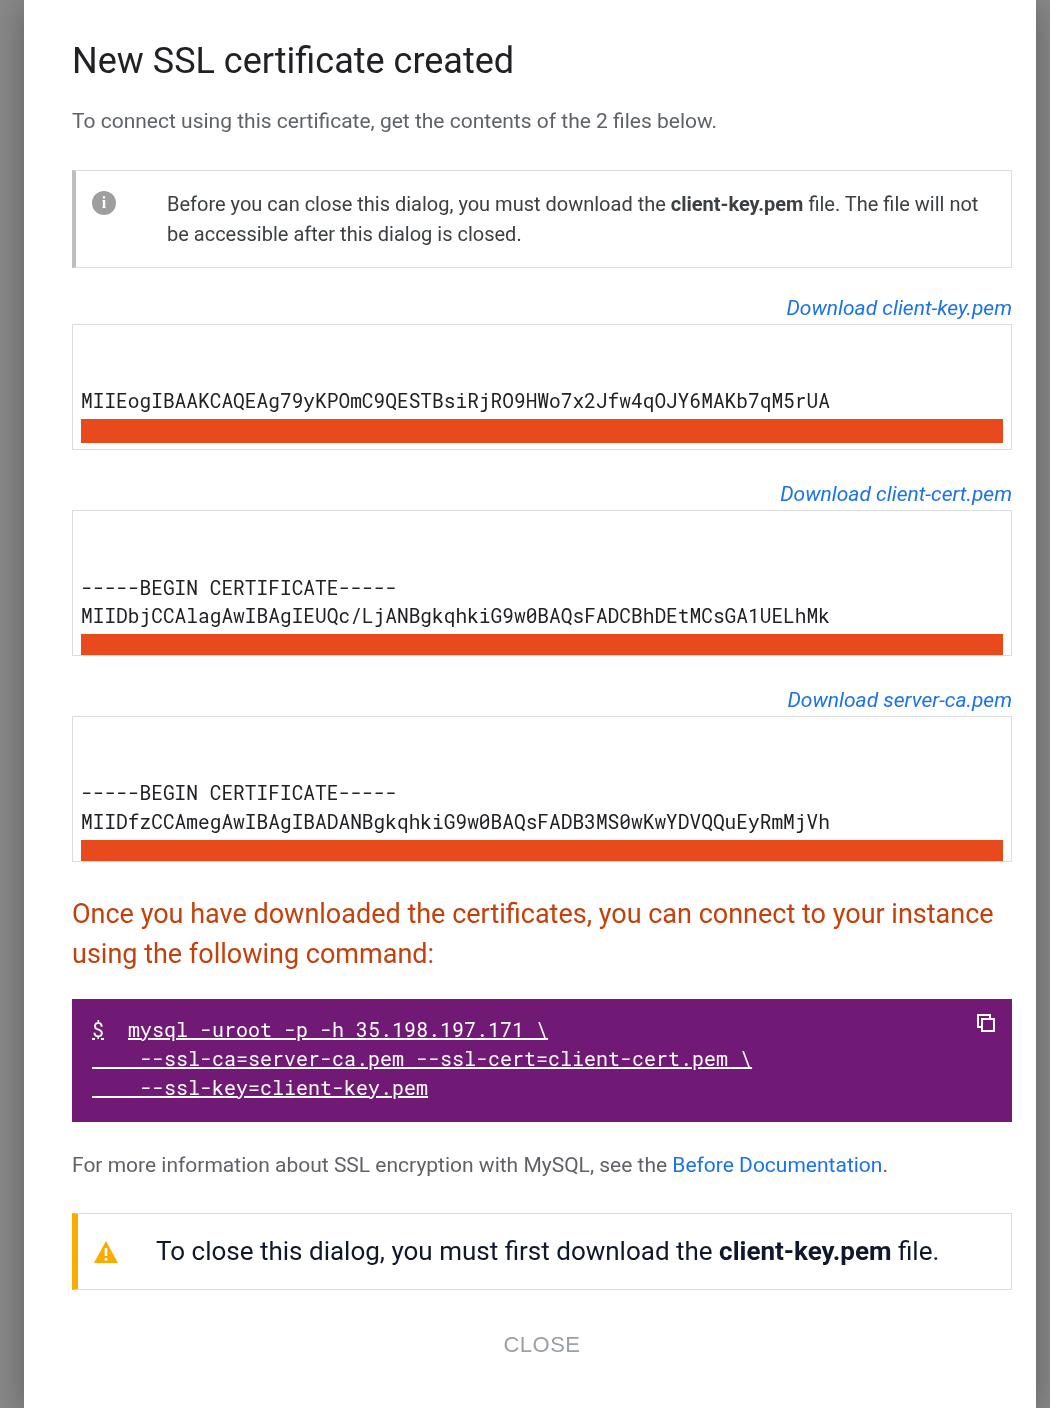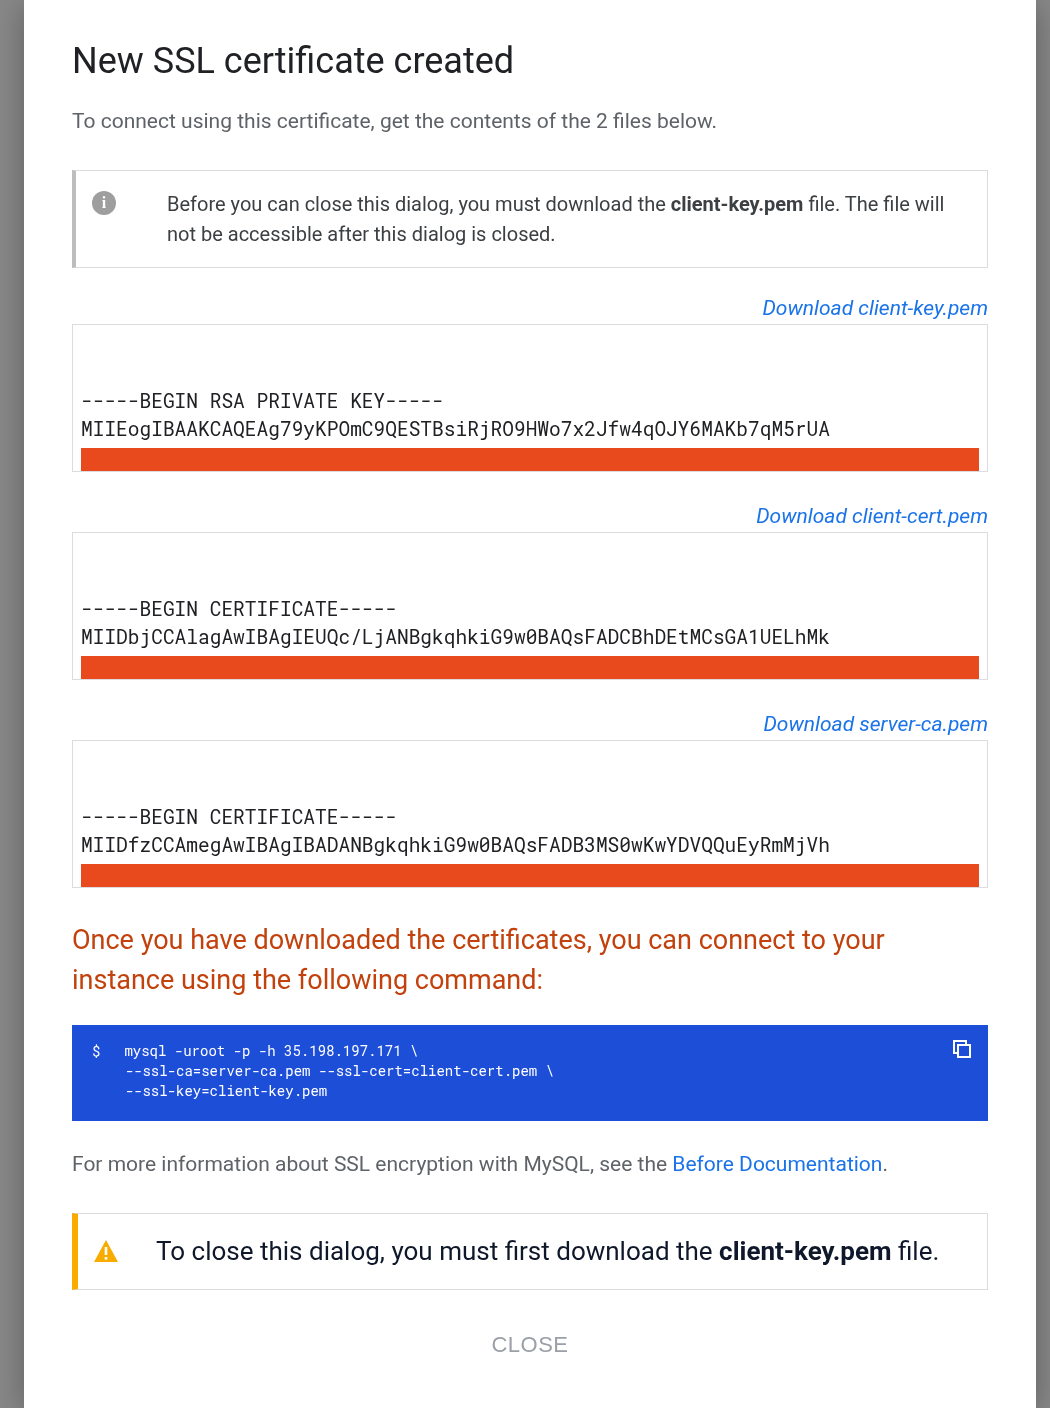--- a/index.html
+++ b/index.html
@@ -12,21 +12,21 @@
       position: relative;
     }
     .dialog {
       position: absolute;
       top: 0;
       left: 24px;
       right: 14px;
       bottom: 0;
       background: #fff;
       box-shadow: 0 5px 30px rgba(0,0,0,0.3);
-      padding: 40px 48px 40px 48px;
+      padding: 40px 24px 40px 48px;
       display: flex;
       flex-direction: column;
     }
     .dialog-title {
       font-size: 36px;
       font-weight: 400;
       color: #202124;
       margin-bottom: 24px;
     }
     .intro-text {
@@ -92,29 +92,30 @@
       height: 24px;
       margin-top: 4px;
     }
     .post-text {
       font-size: 27px;
       color: #c2410c;
       line-height: 1.5;
       margin-bottom: 24px;
     }
     .code-block {
-      background: #1d4ed8;
+      background: #701a75;
       color: #fff;
       font-family: 'Roboto Mono', 'Courier New', monospace;
-      font-size: 14px;
+      font-size: 20px;
       padding: 16px 20px 20px 20px;
       position: relative;
       margin-bottom: 28px;
       line-height: 1.45;
       white-space: pre;
+      text-decoration: underline;
     }
     .code-prompt {
       color: #fff;
       margin-right: 24px;
     }
     .copy-icon {
       position: absolute;
       top: 12px;
       right: 14px;
       width: 24px;
@@ -179,21 +180,21 @@
 
   <div class="info-notice">
     <div class="info-icon">i</div>
     <div class="info-text">
       <span>Before you can close this dialog, you must download the </span><b>client-key.pem</b><span> file. The file will not be accessible after this dialog is closed.</span>
     </div>
   </div>
 
   <div class="download-link">Download client-key.pem</div>
   <div class="cert-box">
-    <span class="cert-line1">-----BEGIN RSA PRIVATE KEY-----</span><span class="cert-line2">MIIEogIBAAKCAQEAg79yKPOmC9QESTBsiRjRO9HWo7x2Jfw4qOJY6MAKb7qM5rUA</span><span class="redacted"></span>
+    <span class="cert-line2">MIIEogIBAAKCAQEAg79yKPOmC9QESTBsiRjRO9HWo7x2Jfw4qOJY6MAKb7qM5rUA</span><span class="redacted"></span>
   </div>
 
   <div class="download-link">Download client-cert.pem</div>
   <div class="cert-box">
     <span class="cert-line1">-----BEGIN CERTIFICATE-----</span><span class="cert-line2">MIIDbjCCAlagAwIBAgIEUQc/LjANBgkqhkiG9w0BAQsFADCBhDEtMCsGA1UELhMk</span><span class="redacted"></span>
   </div>
 
   <div class="download-link">Download server-ca.pem</div>
   <div class="cert-box">
     <span class="cert-line1">-----BEGIN CERTIFICATE-----</span><span class="cert-line2">MIIDfzCCAmegAwIBAgIBADANBgkqhkiG9w0BAQsFADB3MS0wKwYDVQQuEyRmMjVh</span><span class="redacted"></span>

